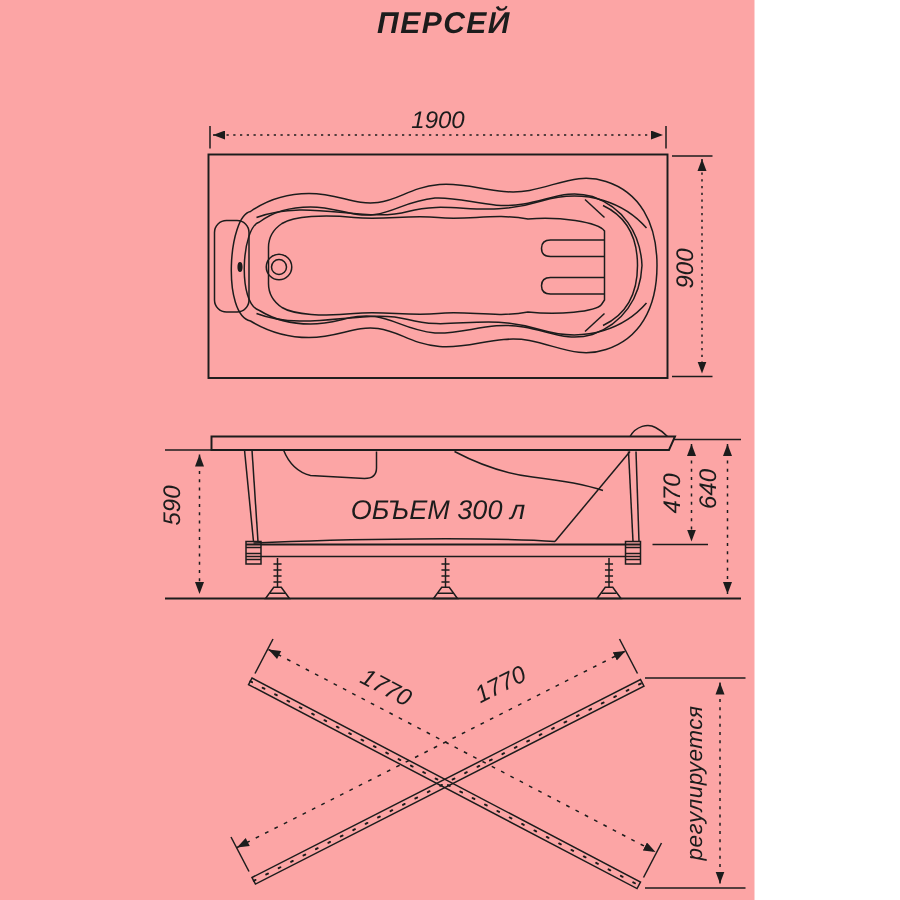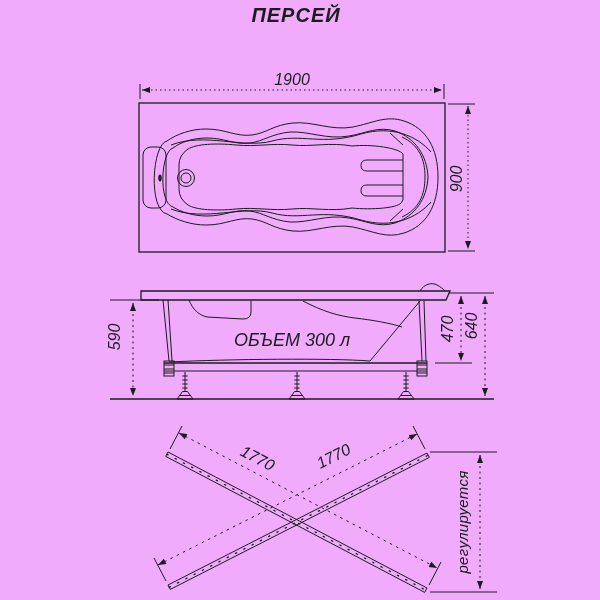--- a/index.html
+++ b/index.html
@@ -1,16 +1,16 @@
 <!DOCTYPE html>
 <html><head>
 <meta charset="utf-8">
 <style>
   html,body{margin:0;padding:0;background:#ffffff;}
-  .frame{position:relative;width:600px;height:600px;background:#f0abfc;overflow:hidden;
+  .frame{position:relative;width:503px;height:600px;background:#fca5a5;overflow:hidden;
          font-family:"Liberation Sans",sans-serif;}
   svg{position:absolute;left:0;top:0;}
   .ln{stroke:#1c1c1c;fill:none;stroke-width:1;}
   .ln2{stroke:#1c1c1c;fill:none;stroke-width:1.3;}
   .dotfine{stroke-dasharray:1.5 3;}
   .dotmid{stroke-dasharray:2 3.5;}
   .dotbig{stroke-dasharray:2.5 4.5;}
   .holes{stroke-dasharray:1.3 8;stroke-linecap:round;stroke-width:1.3;}
   .dimtxt{font:italic 16px "Liberation Sans",sans-serif;fill:#1c1c1c;}
   .dimtxt2{font:italic 15px "Liberation Sans",sans-serif;fill:#1c1c1c;letter-spacing:.3px;}

